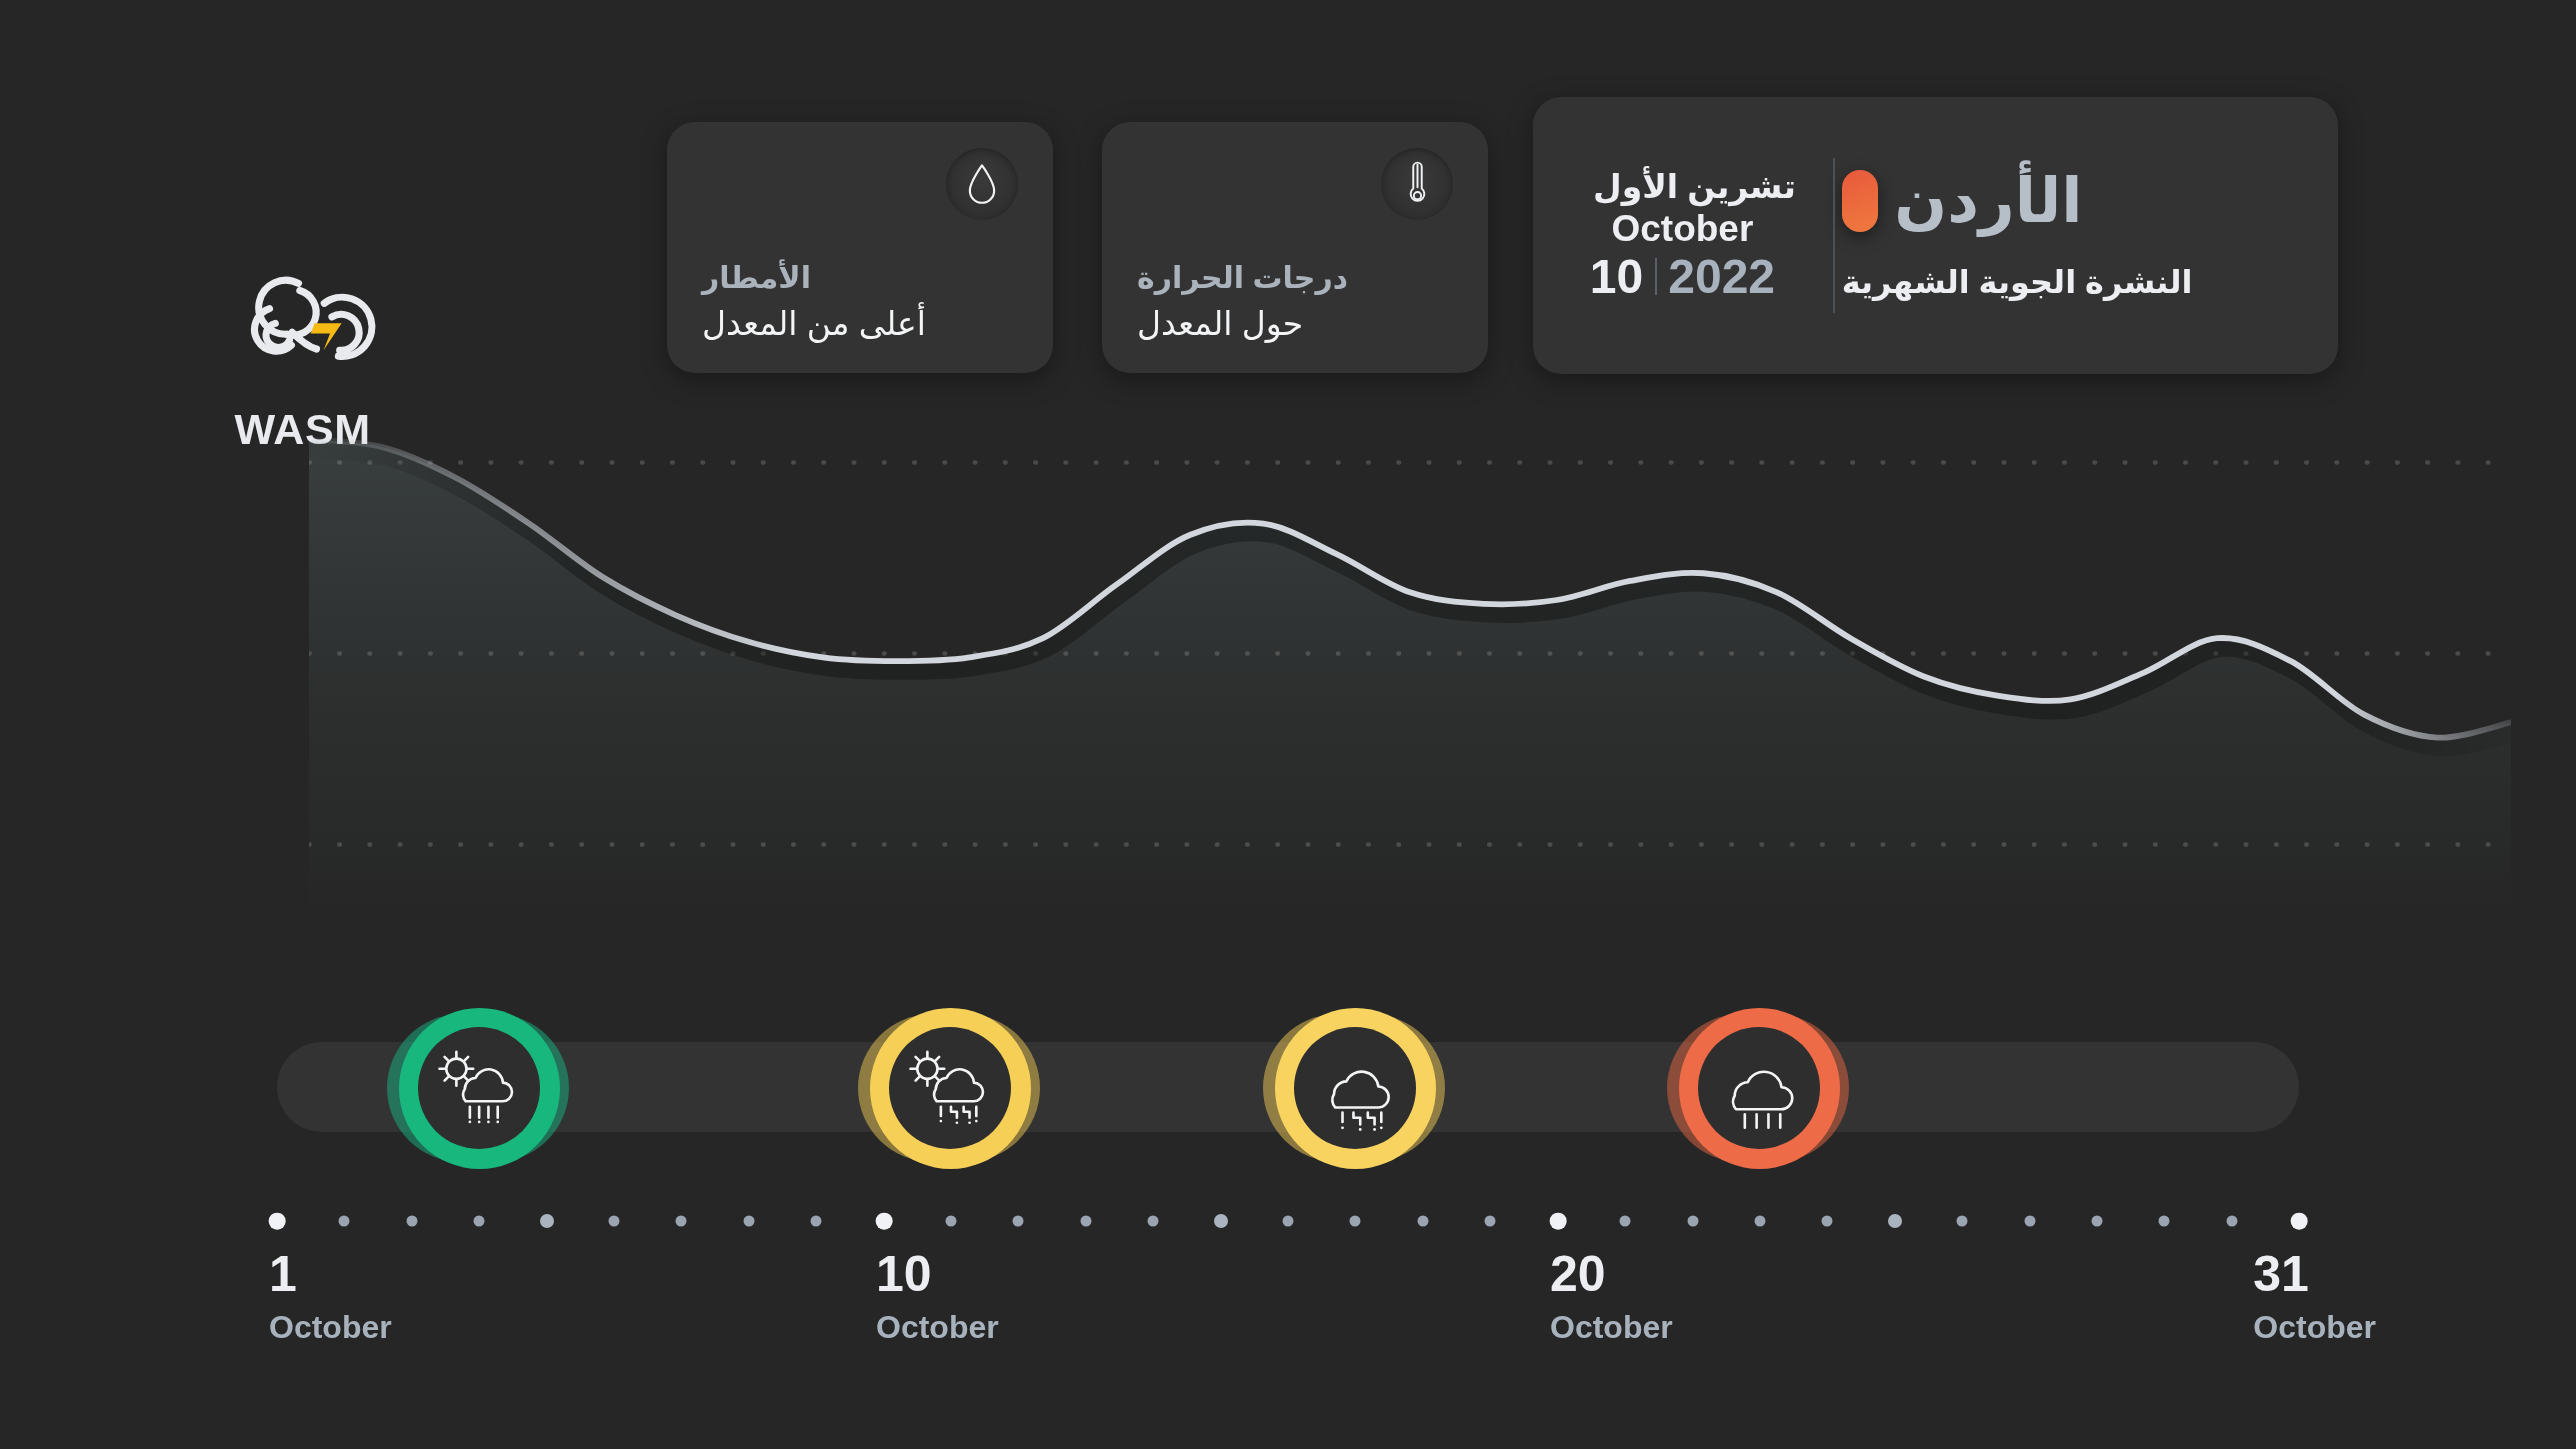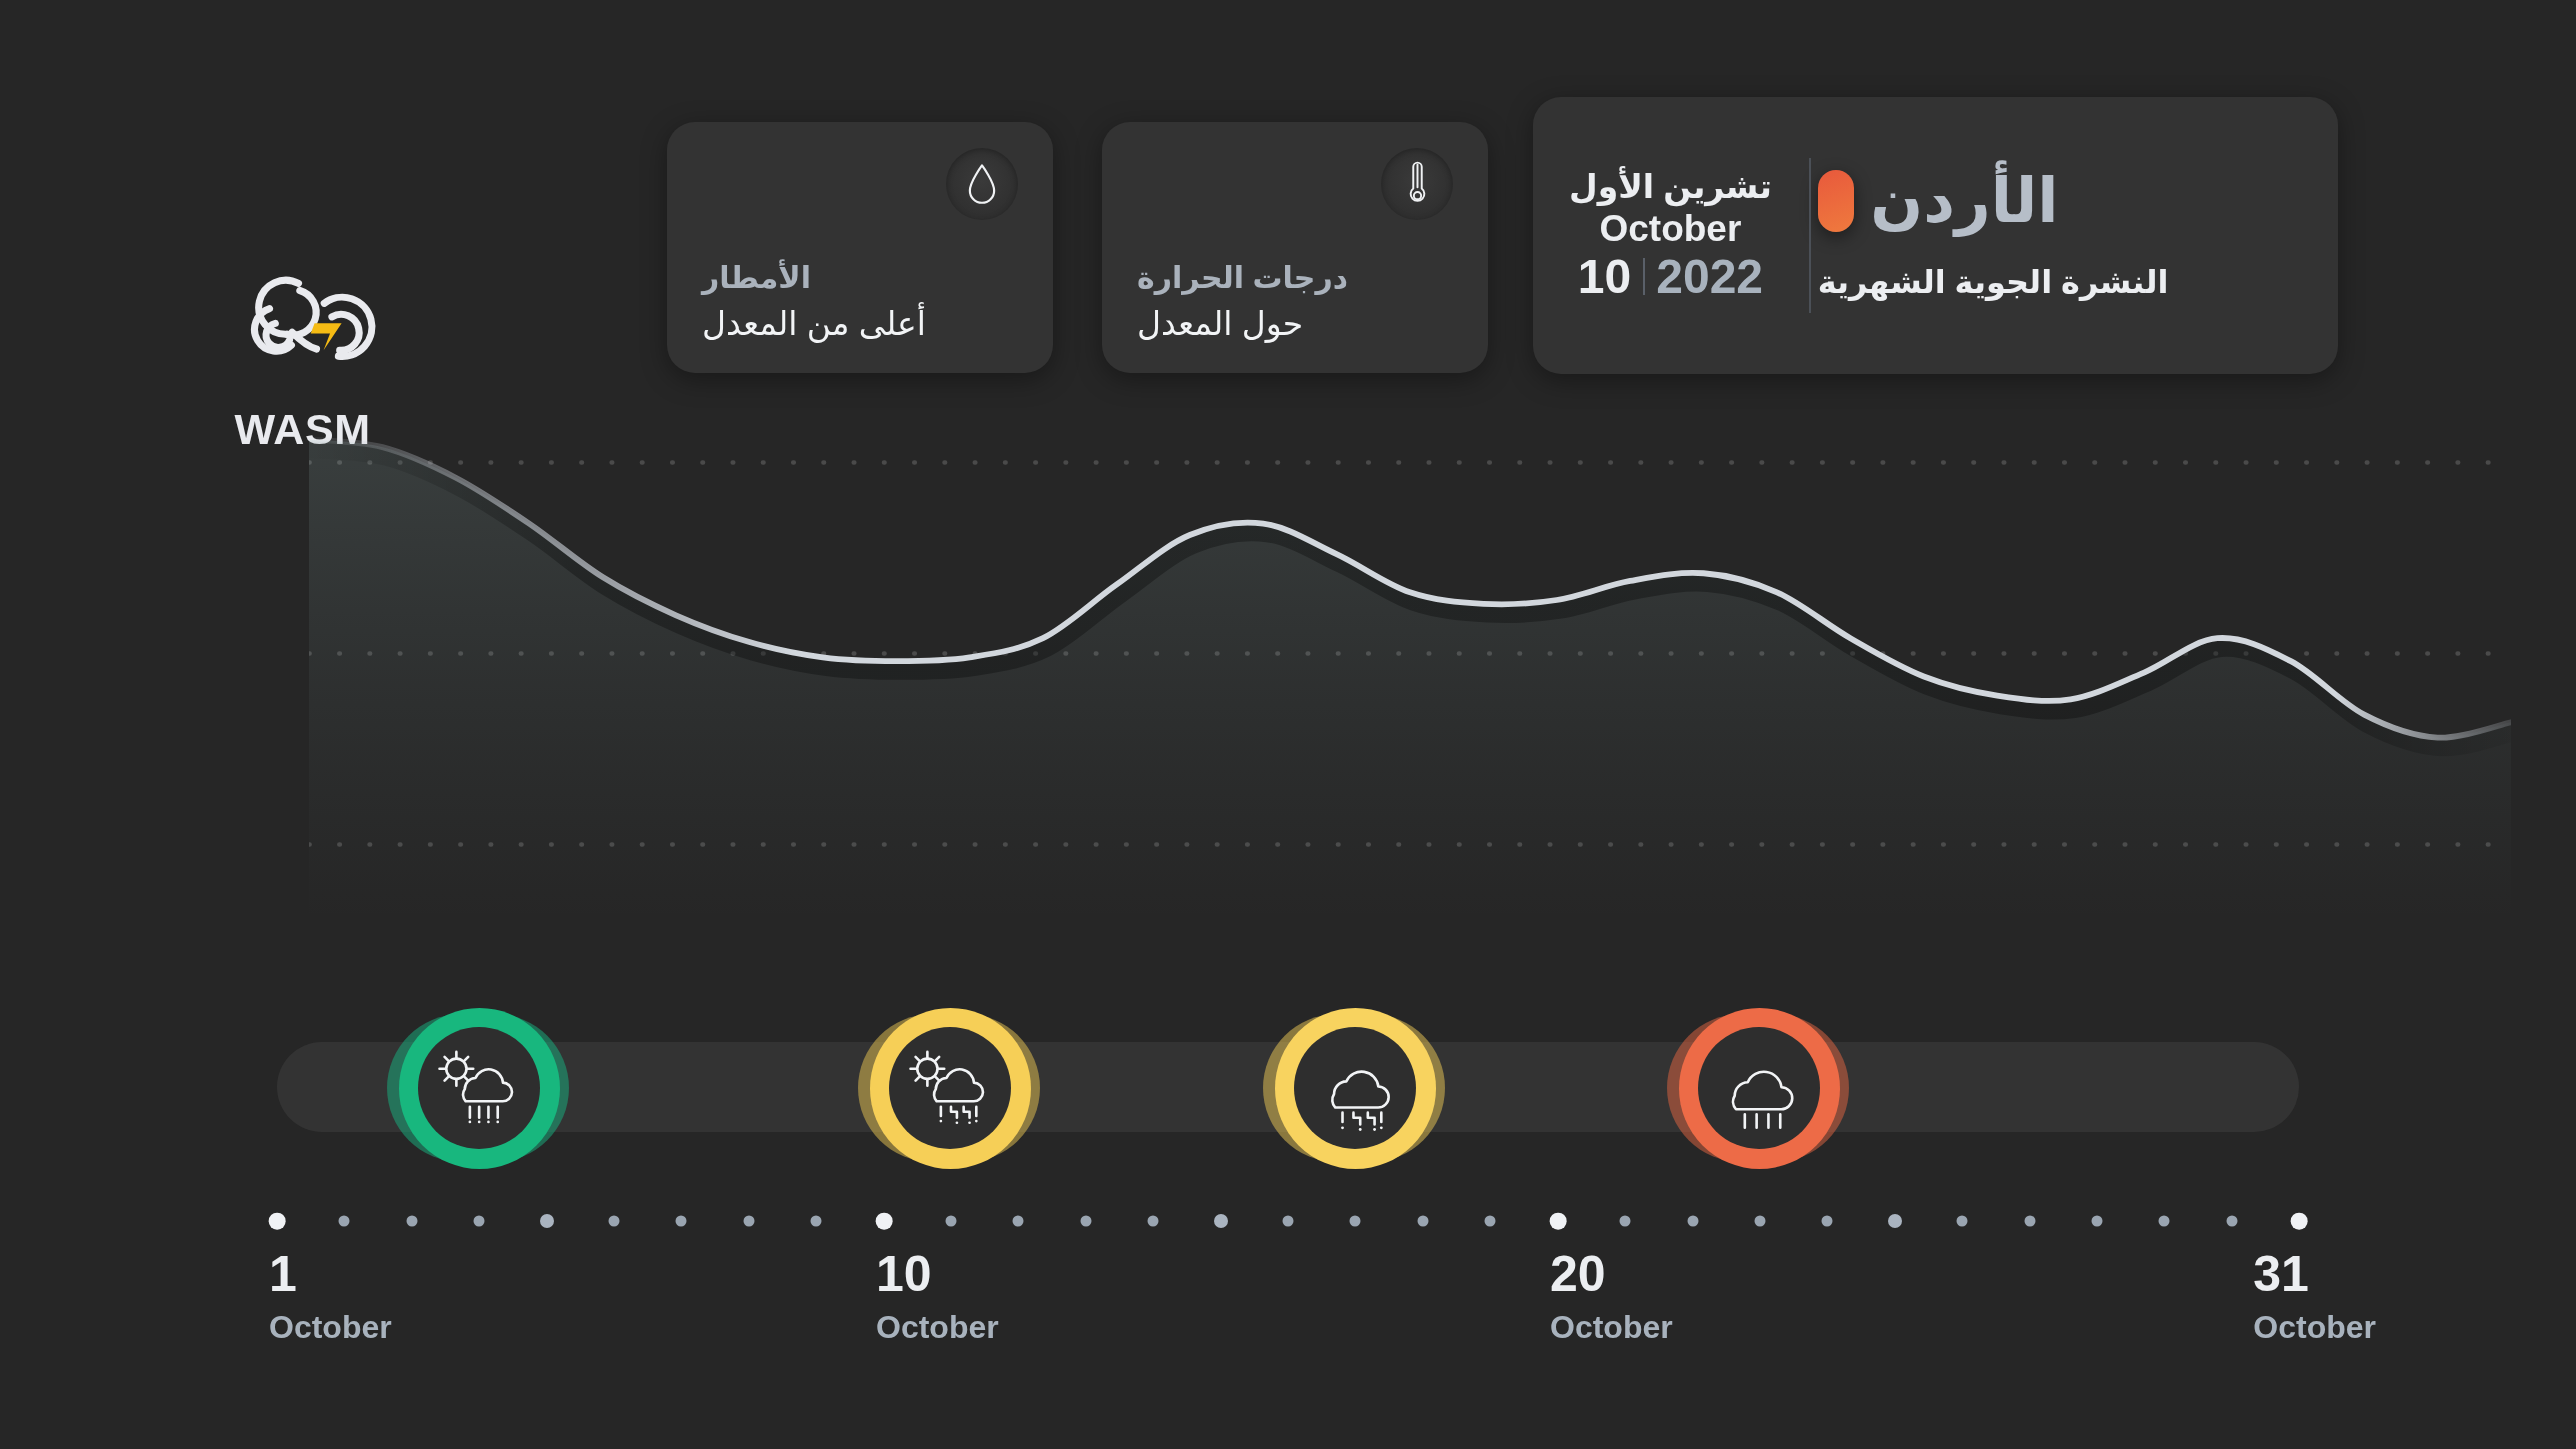--- a/index.html
+++ b/index.html
@@ -42,21 +42,21 @@
   #header-divider{
     order:1;
     width:1.9px; height:155px; background:#4b5057; margin-left:2.6px; flex:none;
   }
   #header-title-col{
     order:0; flex:1;
     display:flex; flex-direction:column; align-items:flex-end;
     justify-content:center; gap:33px; padding-left:6.4px;
   }
 
-  .hd-month-ar{ font-size:33px; font-weight:700; color:#eceef1; line-height:1; }
+  .hd-month-ar{ font-size:33px; font-weight:700; color:#eceef1; line-height:1;margin-left:24px; }
   .hd-month-en{ font-size:37px; font-weight:700; color:#eceef1; line-height:1; }
   .hd-daterow{ display:flex; flex-direction:row-reverse; align-items:center; gap:11.6px; }
   .hd-day{ font-size:48px; font-weight:700; color:#eceef1; line-height:1; }
   .hd-sep{ width:1.9px; height:37px; background:#5a6069; }
   .hd-year{ font-size:48px; font-weight:700; color:#a8b2bd; line-height:1; }
 
   #country-row{ display:flex; flex-direction:row; align-items:center; gap:16.7px; }
   #country-name{
     font-size:62px; font-weight:700; color:#b6bec8; line-height:1;
     letter-spacing:-0.6px;

